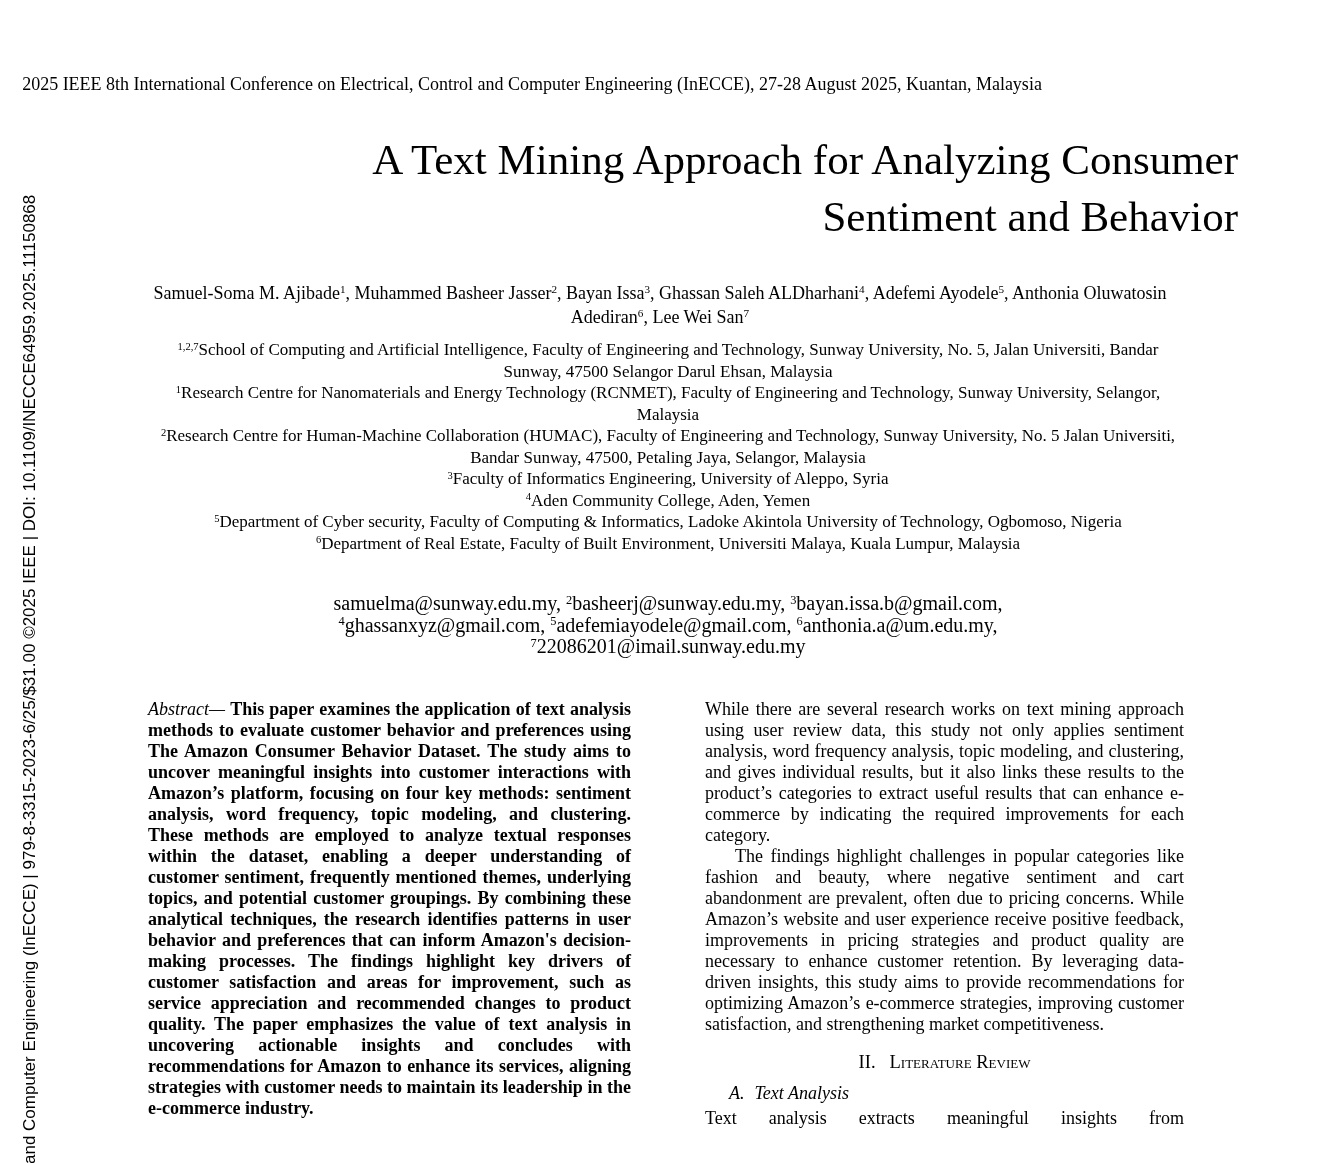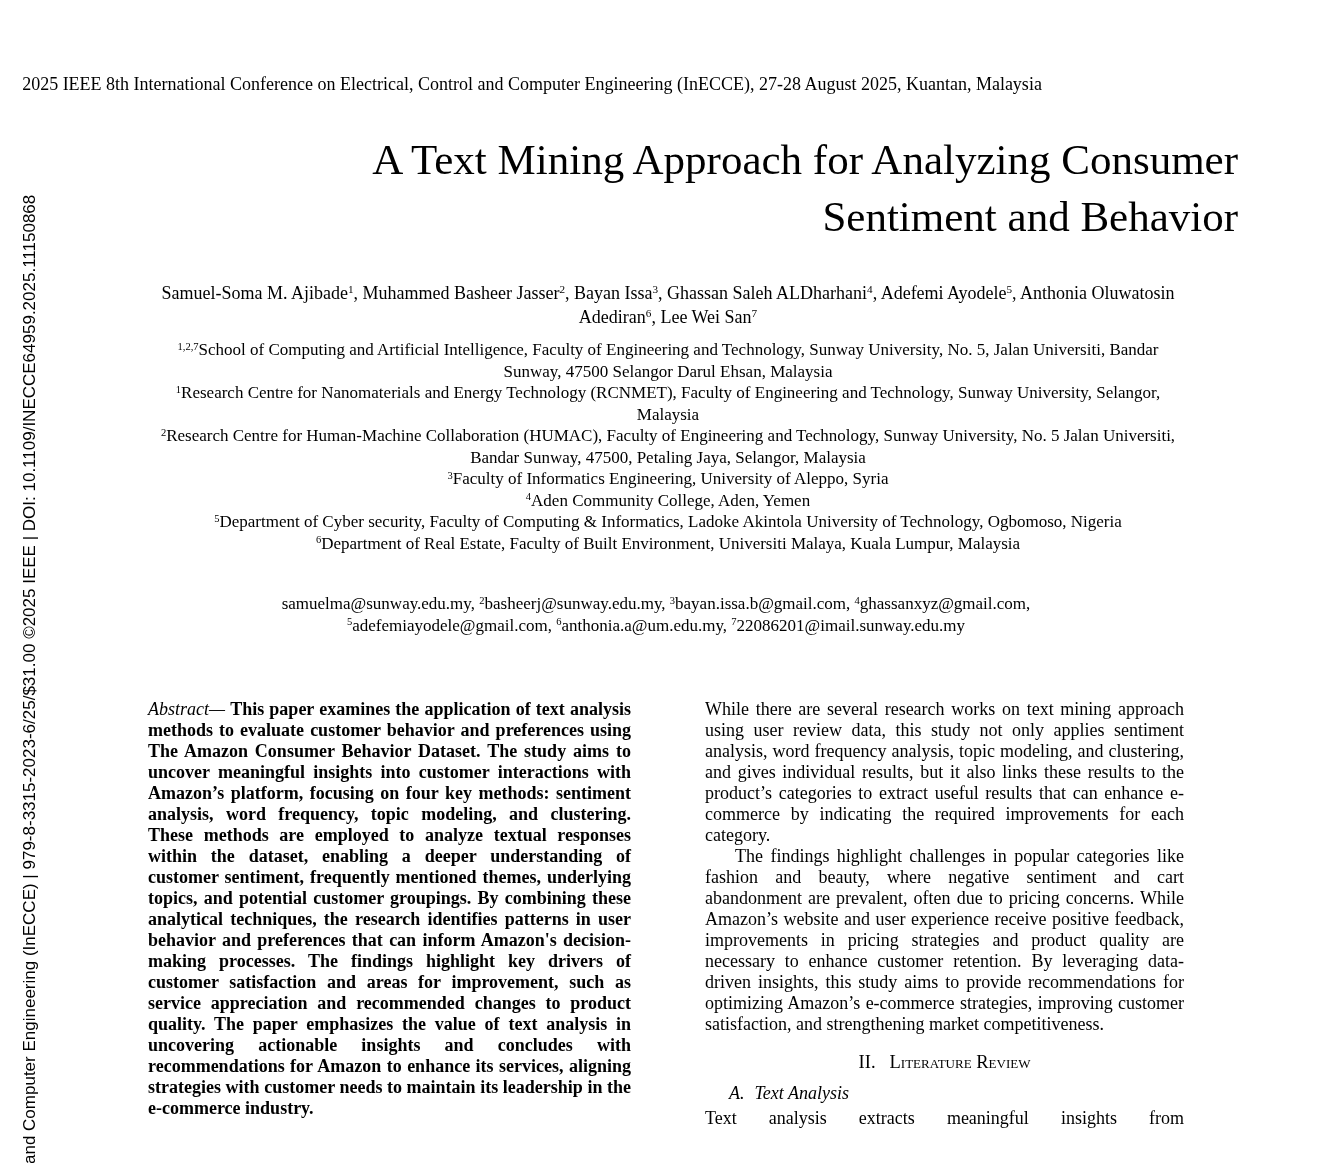--- a/index.html
+++ b/index.html
@@ -18,32 +18,32 @@
     position:absolute; top:74px; left:0; width:1064px;
     text-align:center; white-space:nowrap; font-size:18px;
   }
 
   .paper-title {
     position:absolute; top:131px; left:198px; width:1040px;
     text-align:right; font-size:43px; line-height:57px; font-weight:normal;
   }
 
   .authors {
-    position:absolute; top:281px; left:148px; width:1040px;
+    position:absolute; top:281px; left:140px; width:1040px;
     text-align:center; font-size:18px; line-height:24px;
   }
 
   .affils {
     position:absolute; top:339px; left:148px; width:1040px;
     text-align:center; font-size:17px; line-height:21.5px;
   }
 
   .emails {
-    position:absolute; top:593px; left:136px; width:1040px;
-    text-align:center; font-size:17px; line-height:21.5px;
+    position:absolute; top:593px; left:148px; width:1040px;
+    text-align:center; font-size:20px; line-height:21.5px;
   }
   .emails-inner { max-width:860px; margin:0 auto; }
 
   sup {
     font-size:0.62em; line-height:0;
     vertical-align:baseline; position:relative; top:-0.5em;
   }
 
   .columns {
     position:absolute; top:699px; left:148px; width:1040px;

